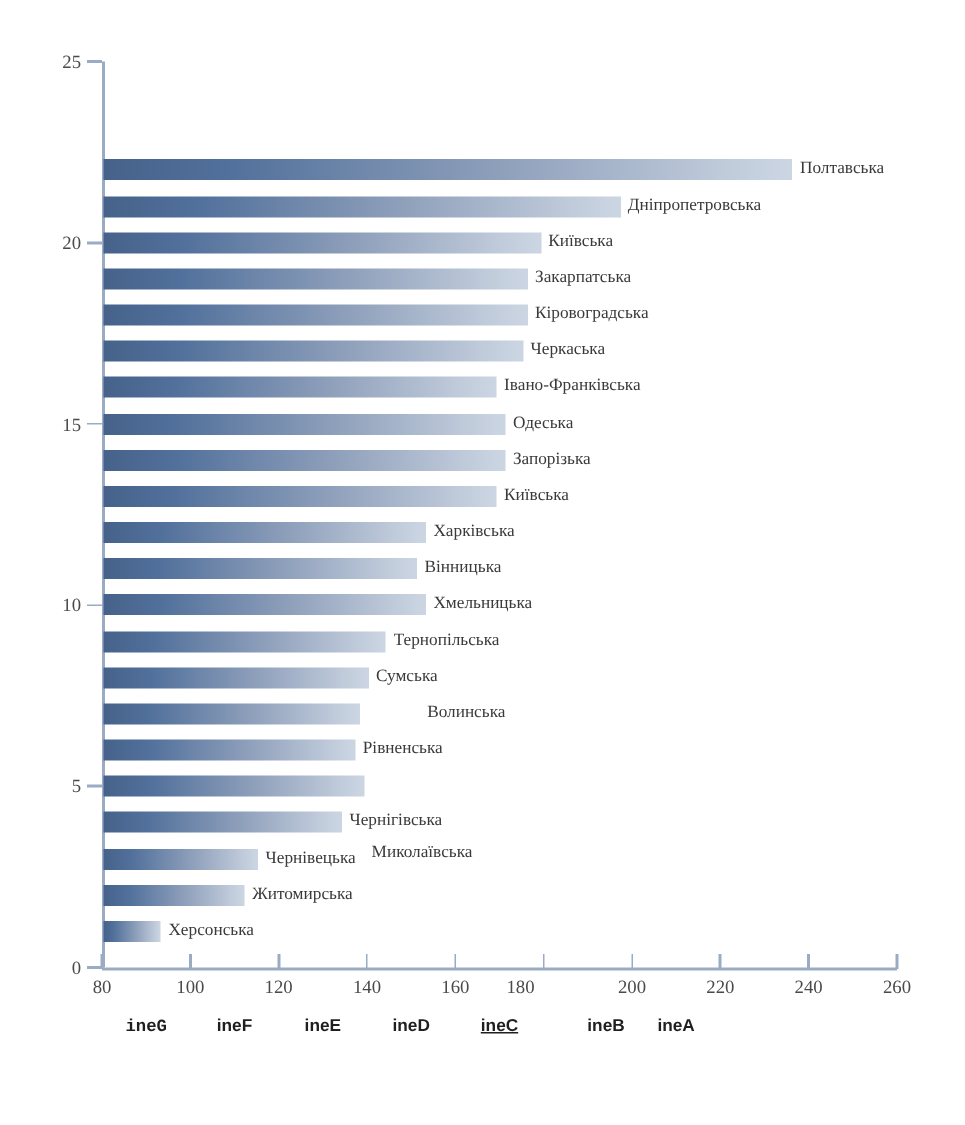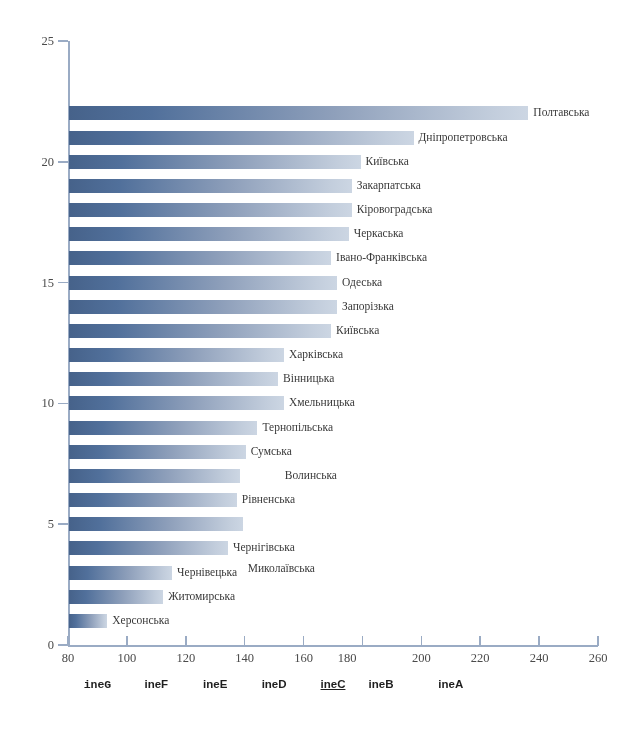--- a/index.html
+++ b/index.html
@@ -167,21 +167,21 @@
       <div class="x-tick-label" style="left: 539.111px;">240</div>
       <div class="x-tick" style="left: 597.25px;"></div>
       <div class="x-tick-label" style="left: 598px;">260</div>
     </div>
   <div id="x-groups-layer">
       <div class="x-group-label" style="left: 97.4444px; font-family: Liberation Mono, monospace;">ineG</div>
       <div class="x-group-label" style="left: 156.333px;">ineF</div>
       <div class="x-group-label" style="left: 215.222px;">ineE</div>
       <div class="x-group-label" style="left: 274.111px;">ineD</div>
       <div class="x-group-label" style="left: 333px; text-decoration: underline;">ineC</div>
-      <div class="x-group-label" style="left: 381px;">ineB</div>
+      <div class="x-group-label" style="left: 404px;">ineB</div>
       <div class="x-group-label" style="left: 450.778px;">ineA</div>
     </div>
   <div id="bars-layer">
       <div class="bar" title="Полтавська: 236" style="top: 106.48px; width: 459.333px;"></div>
       <div class="bar-label" style="left: 533.333px; top: 107.48px;">Полтавська</div>
       <div class="bar" title="Дніпропетровська: 197" style="top: 130.64px; width: 344.5px;"></div>
       <div class="bar-label" style="left: 418.5px; top: 131.64px;">Дніпропетровська</div>
       <div class="bar" title="Львівська: 179" style="top: 154.8px; width: 291.5px;"></div>
       <div class="bar-label" style="left: 365.5px; top: 155.8px;">Київська</div>
       <div class="bar" title="Закарпатська: 176" style="top: 178.96px; width: 282.667px;"></div>

